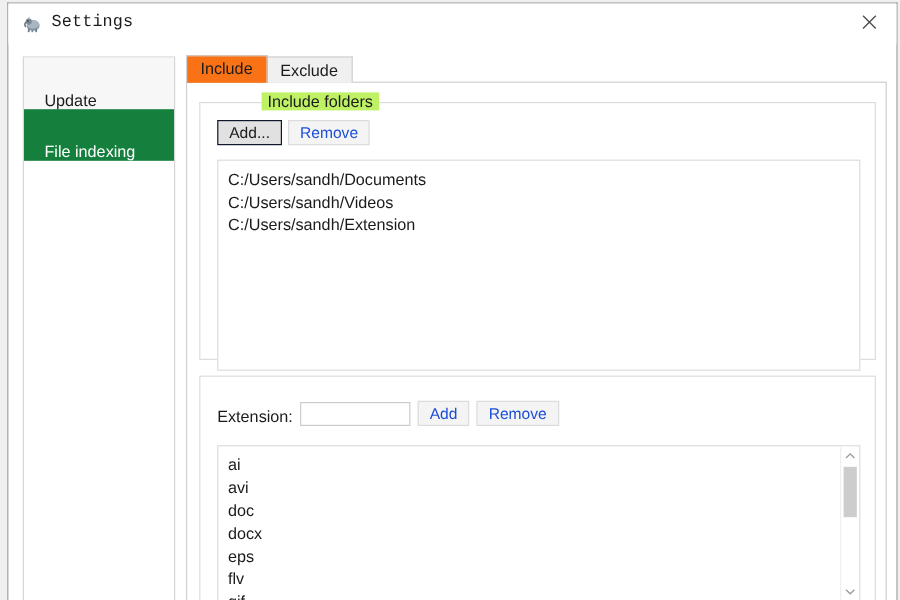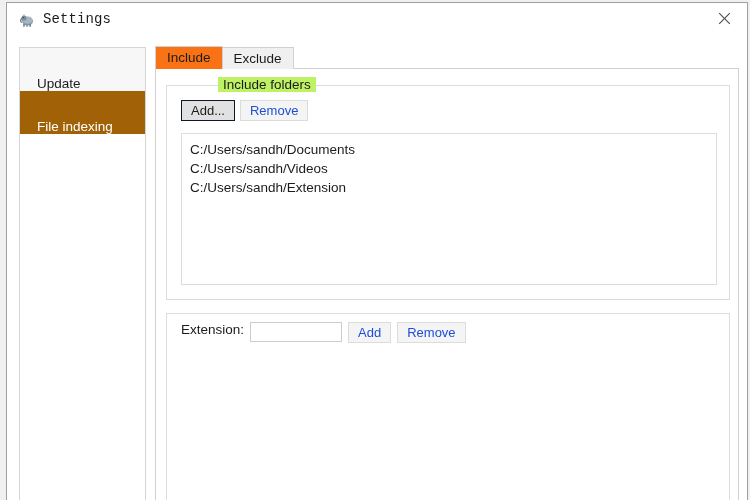--- a/index.html
+++ b/index.html
@@ -92,21 +92,21 @@
     display: flex;
     align-items: flex-end;
     padding-left: 17px;
     font-size: 13.5px;
     color: #1b1b1b;
     box-sizing: border-box;
     cursor: default;
   }
   .side-item.plain { background: #f7f7f7; }
   .side-item.selected {
-    background: #a16207;
+    background: #15803d;
     color: #ffffff;
   }
   .side-spacer { background: #ffffff; flex: 1; }
 
   
   .tabstrip {
     position: absolute;
     left: 148px;
     top: 44px;
     height: 22px;
@@ -224,21 +224,21 @@
     position: absolute;
     background: #ffffff;
     border: 1px solid #dcdcdc;
     box-sizing: border-box;
     overflow: hidden;
   }
   .list-folders {
     left: 14px;
     top: 47px;
     width: 536px;
-    height: 152px;
+    height: 176px;
     padding: 6px 0 0 0;
   }
   .list-ext {
     left: 14px;
     top: 57px;
     width: 536px;
     height: 130px;
     padding: 6px 0 0 0;
   }
   .list-row {
@@ -248,23 +248,23 @@
     font-size: 13.5px;
     color: #1b1b1b;
     white-space: nowrap;
     cursor: default;
   }
 
   
   .ext-row {
     position: absolute;
     left: 14px;
-    top: 8px;
-    display: flex;
-    align-items: flex-start;
+    top: 20px;
+    display: flex;
+    align-items: flex-end;
     gap: 6px;
   }
   .ext-label {
     font-size: 13.5px;
     color: #1b1b1b;
   }
   .ext-input {
     width: 92px;
     height: 20px;
     border: 1px solid #cccccc;
@@ -377,17 +377,40 @@
 
       <div class="groupbox group-ext">
 
         <div class="ext-row">
           <span class="ext-label">Extension:</span>
           <input class="ext-input" type="text" value="" style="">
           <span class="btn disabled">Add</span>
           <span class="btn disabled">Remove</span>
         </div>
 
+        <div class="listbox list-ext">
+          <div class="list-row">ai</div>
+          <div class="list-row">avi</div>
+          <div class="list-row">doc</div>
+          <div class="list-row">docx</div>
+          <div class="list-row">eps</div>
+          <div class="list-row">flv</div>
+          <div class="list-row">gif</div>
+
+          <div class="scrollbar">
+            <div class="sb-arrow up">
+              <svg width="9" height="6" viewBox="0 0 9 6">
+                <polyline points="1,4.6 4.5,1.2 8,4.6" fill="none" stroke="#9a9a9a" stroke-width="1.1"></polyline>
+              </svg>
+            </div>
+            <div class="sb-thumb"></div>
+            <div class="sb-arrow down">
+              <svg width="9" height="6" viewBox="0 0 9 6">
+                <polyline points="1,1.4 4.5,4.8 8,1.4" fill="none" stroke="#9a9a9a" stroke-width="1.1"></polyline>
+              </svg>
+            </div>
+          </div>
+        </div>
       </div>
 
     </div>
   </div>
 </div>
 
 </body></html>

